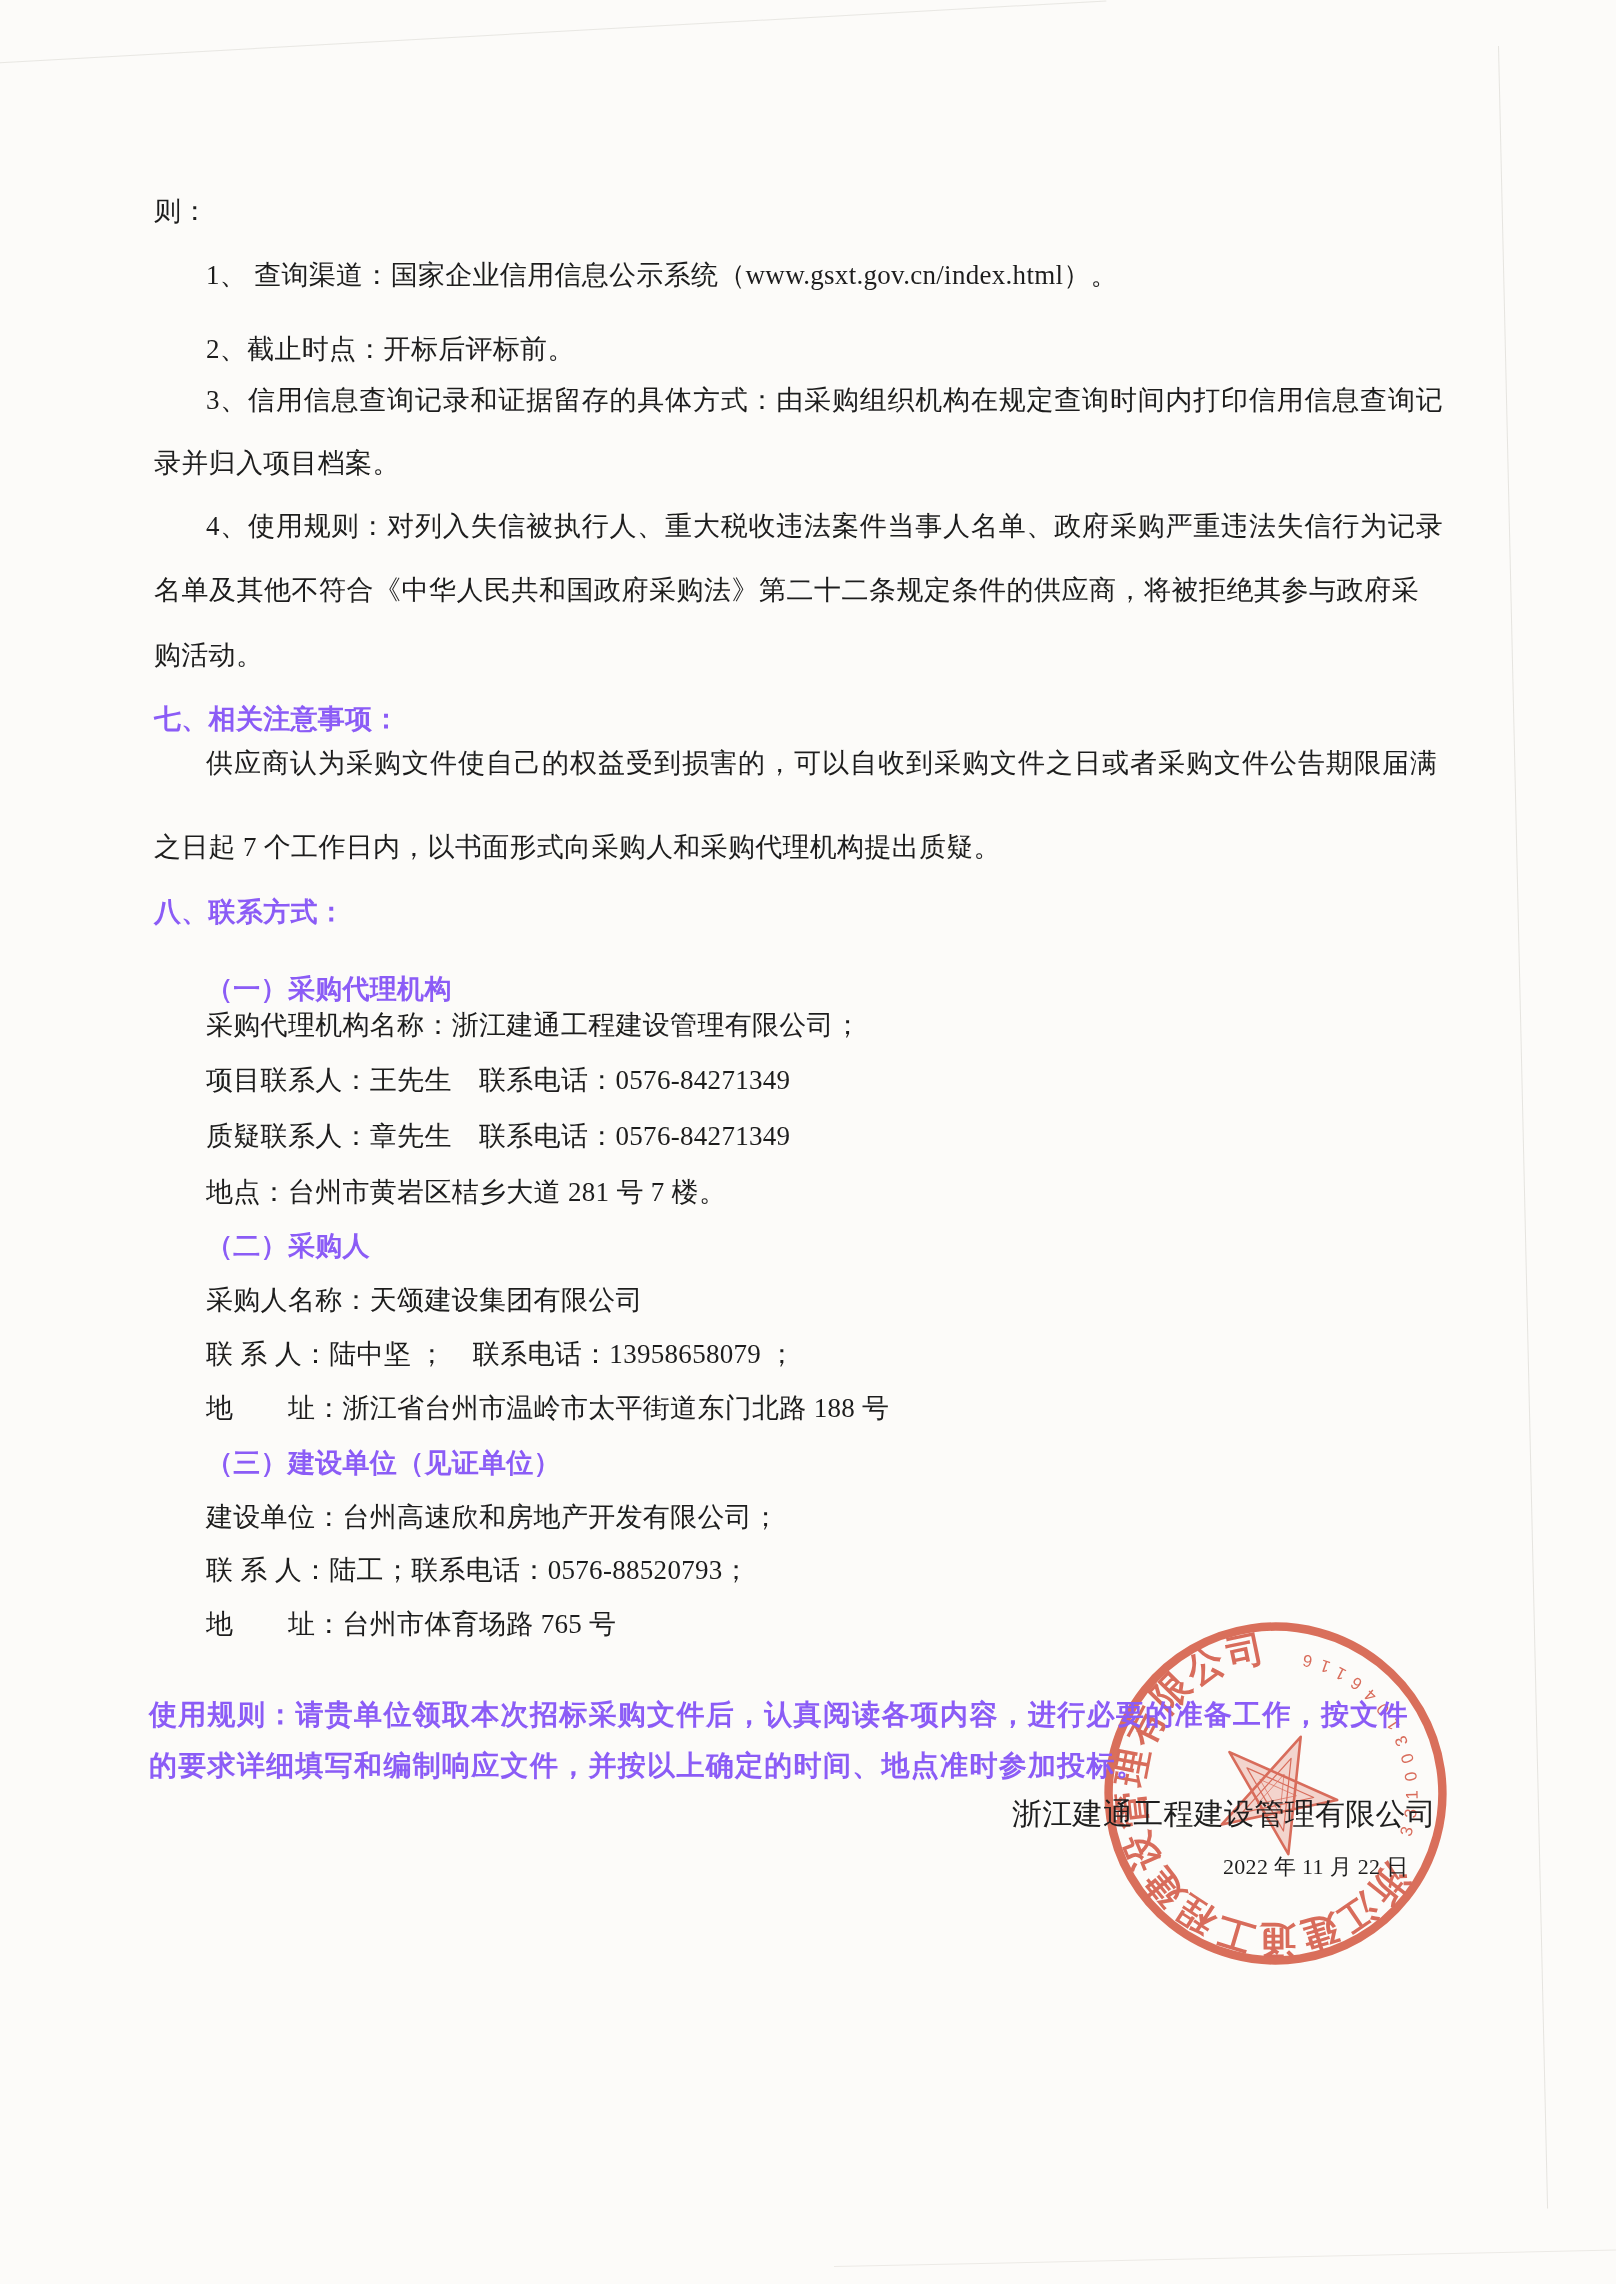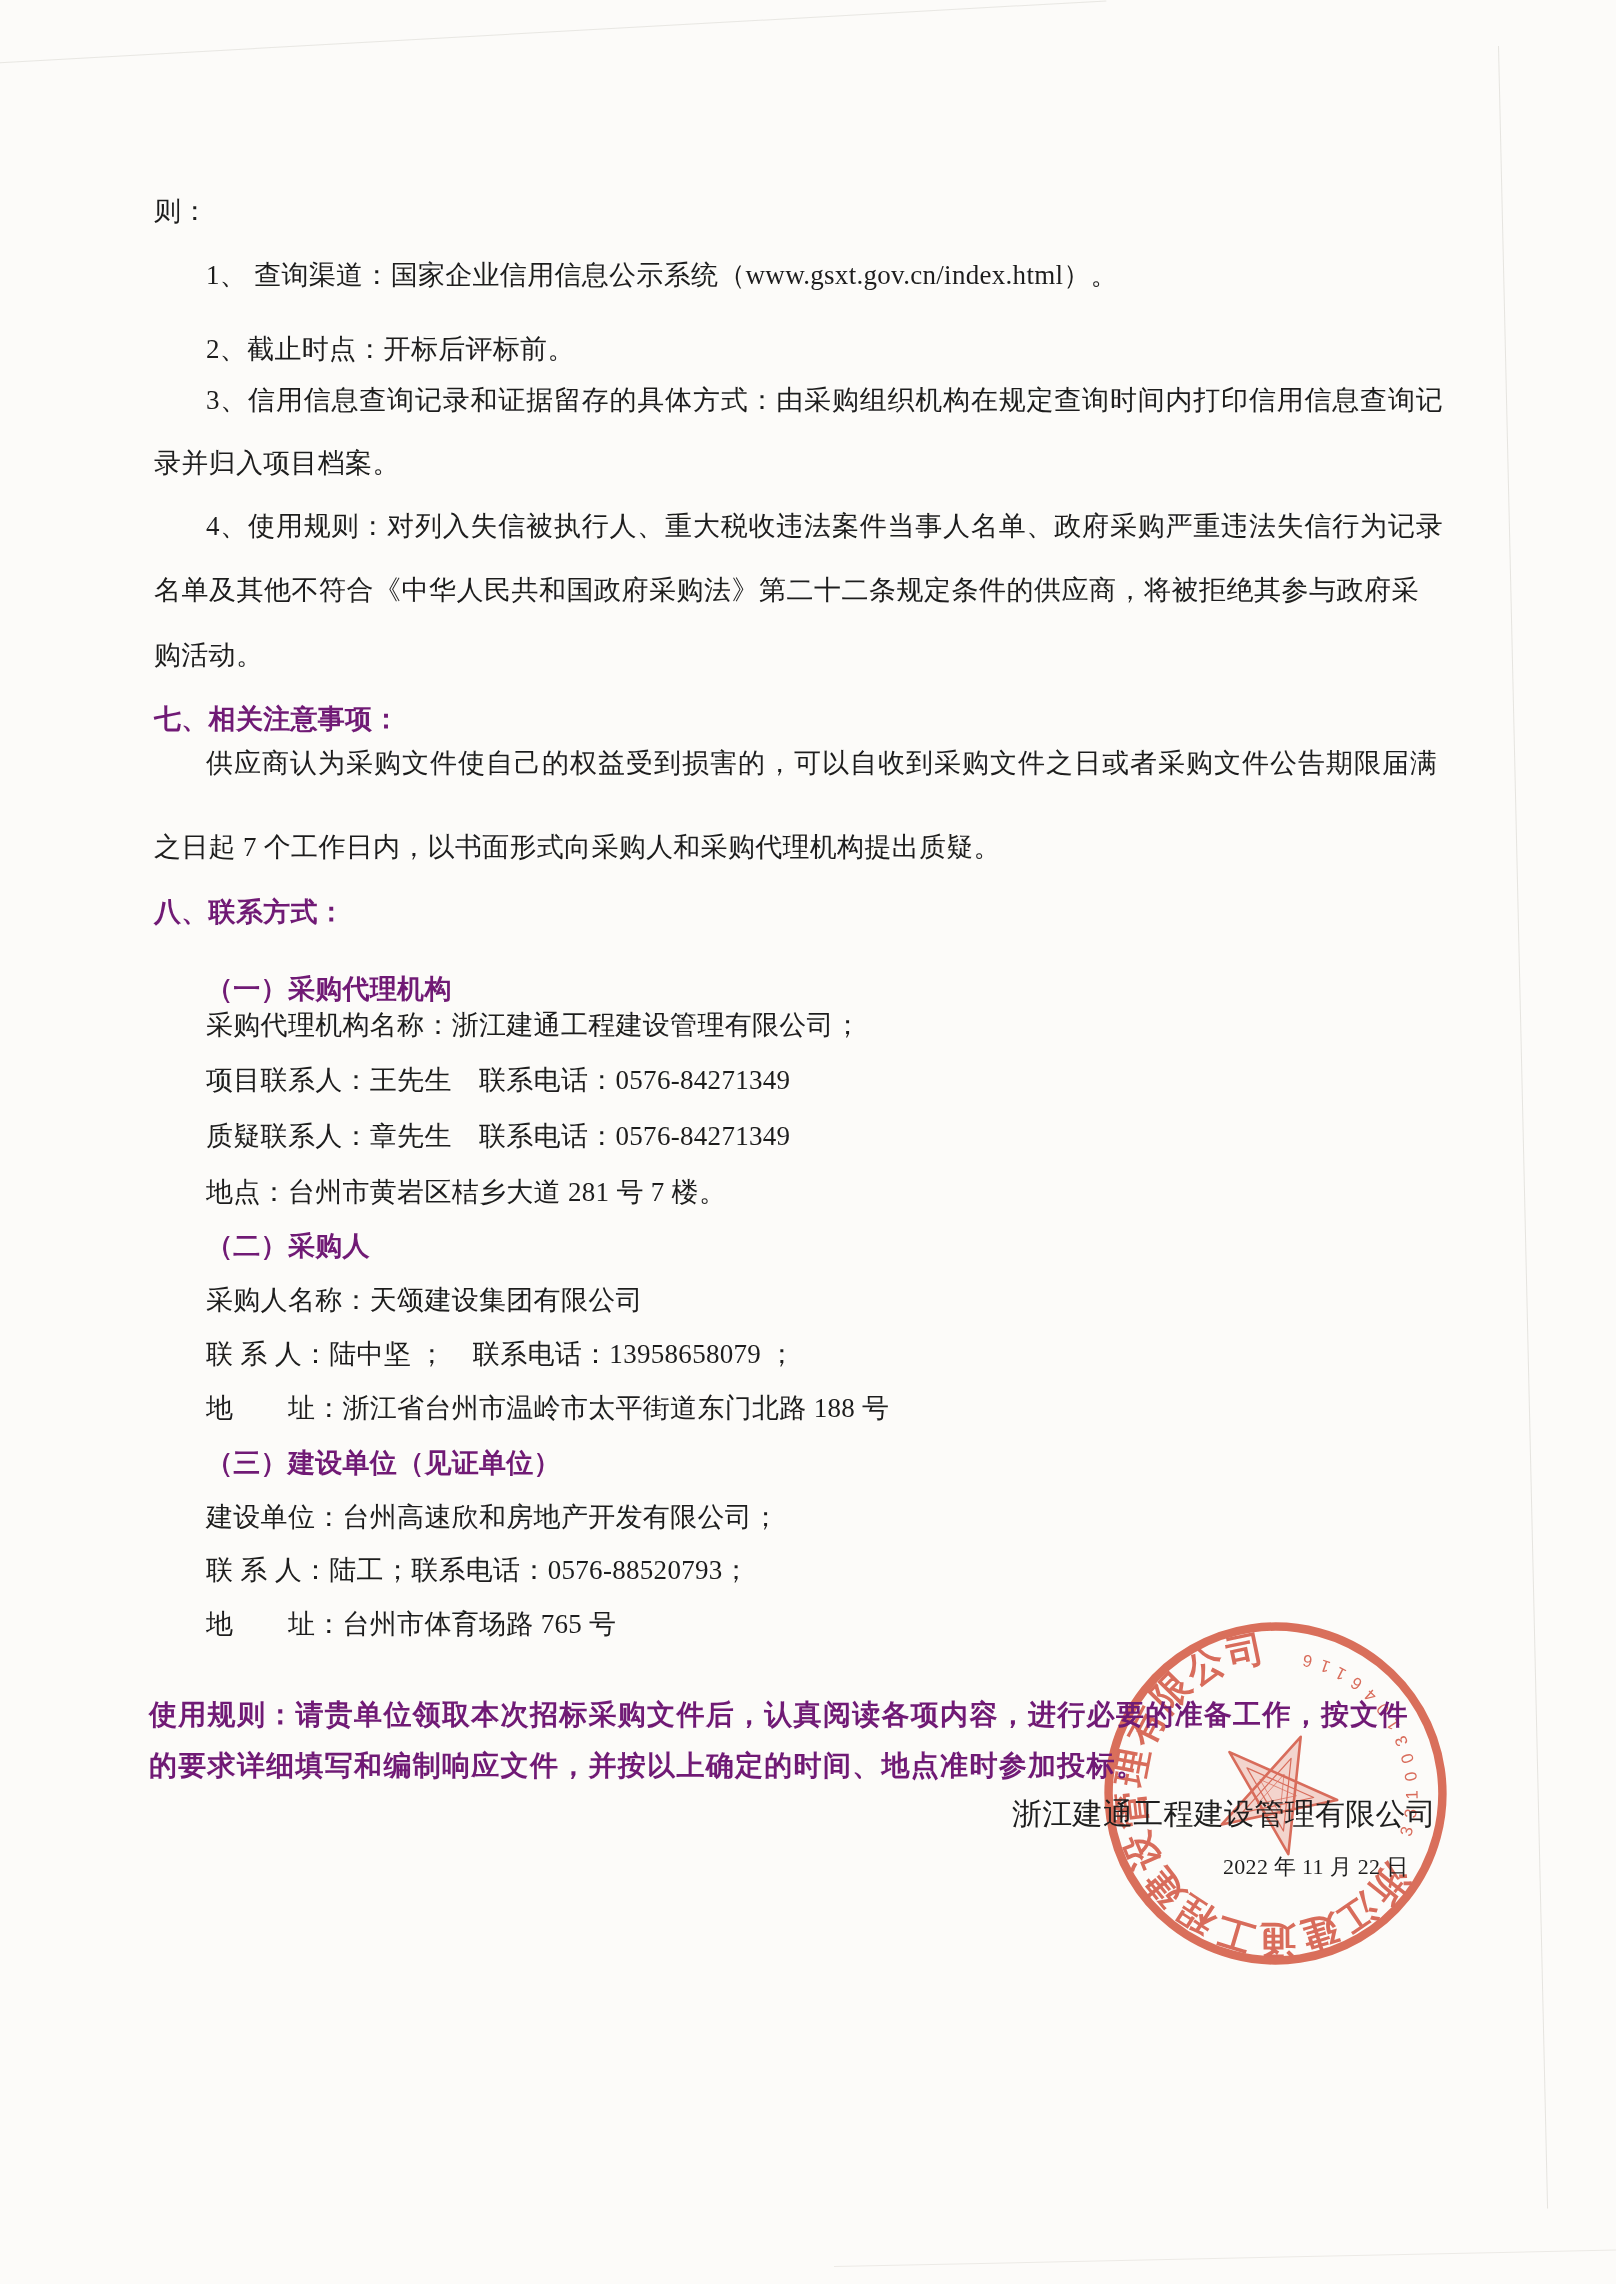--- a/index.html
+++ b/index.html
@@ -26,21 +26,21 @@
   }
   
   .ln{
     position:absolute;
     white-space:pre;
     font-size:27px;
     line-height:34px;
     letter-spacing:0.3px;
     color:#1d1d1d;
   }
-  .b{font-weight:bold;color:#701a75;}
+  .b{font-weight:bold;color:#8b5cf6;}
   .marg{left:154px;}
   .ind{left:206px;}
   .ls2{letter-spacing:1.3px;}
   .ls15{letter-spacing:1px;}
   #L01{top:194px;}
   #L02{top:258px;}
   #L03{top:332px;}
   #L04{top:383px;letter-spacing:0.8px;}
   #L05{top:446px;}
   #L06{top:509px;letter-spacing:0.8px;}

